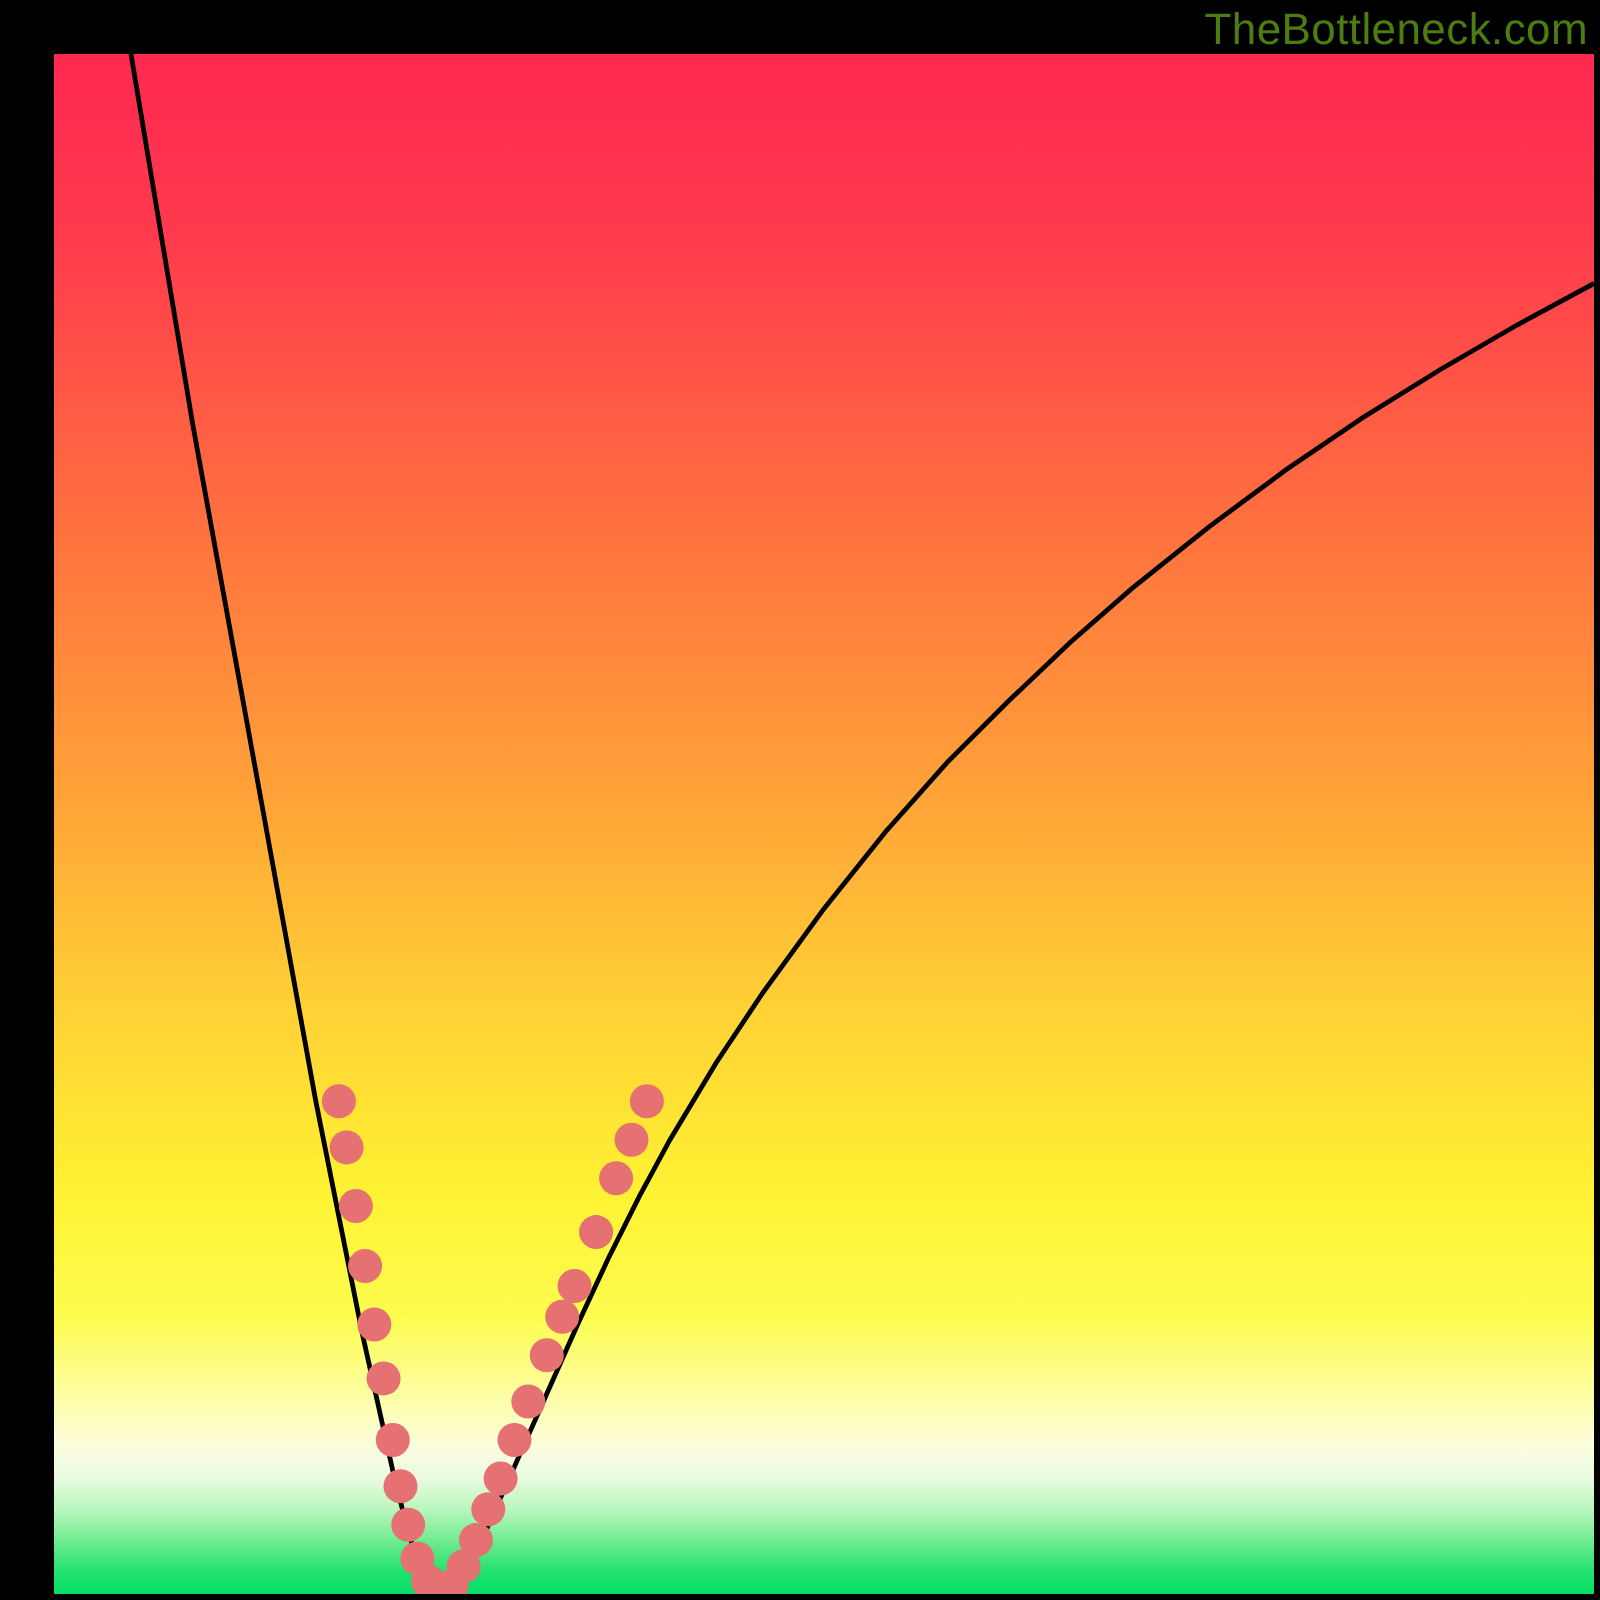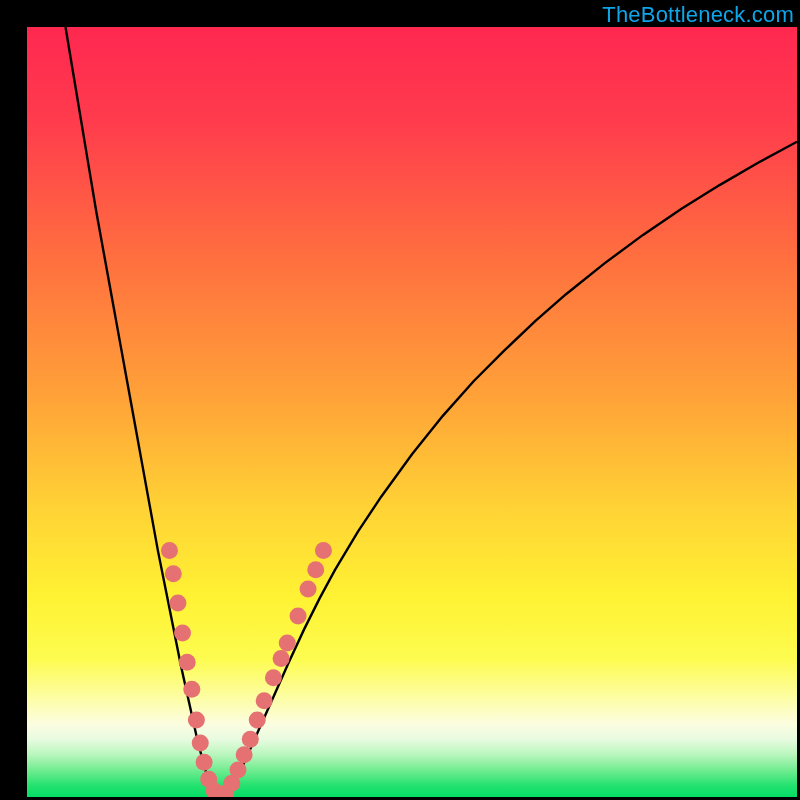--- a/index.html
+++ b/index.html
@@ -30,21 +30,21 @@
     inset: 0;
   }
   .curve-svg {
     position: absolute;
     inset: 0;
   }
   .watermark {
     position: absolute;
     top: 2px;
     right: 6px;
-    color: #0ea5e9;
+    color: #4d7c0f;
     font-size: 22px;
     font-weight: 400;
     letter-spacing: 0.2px;
     user-select: none;
   }
 </style>
 </head>
 <body>
 
 <div class="frame">

